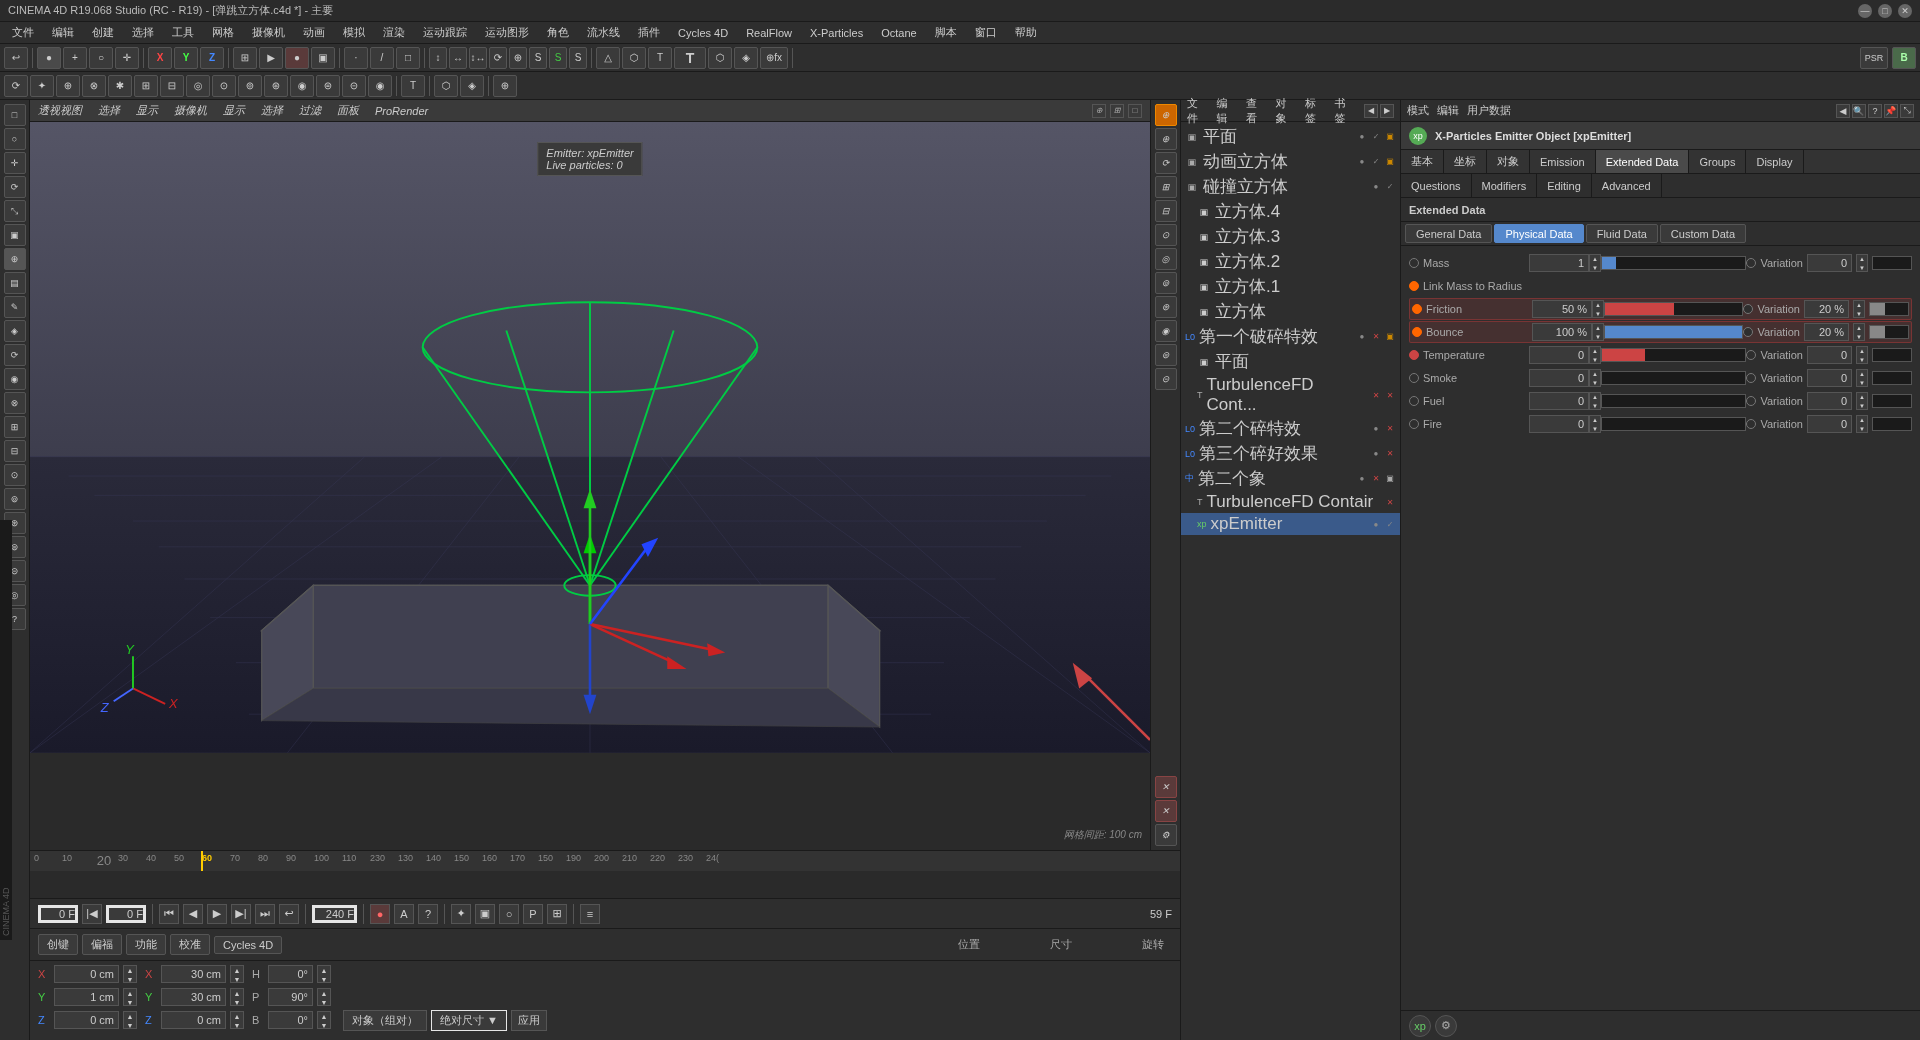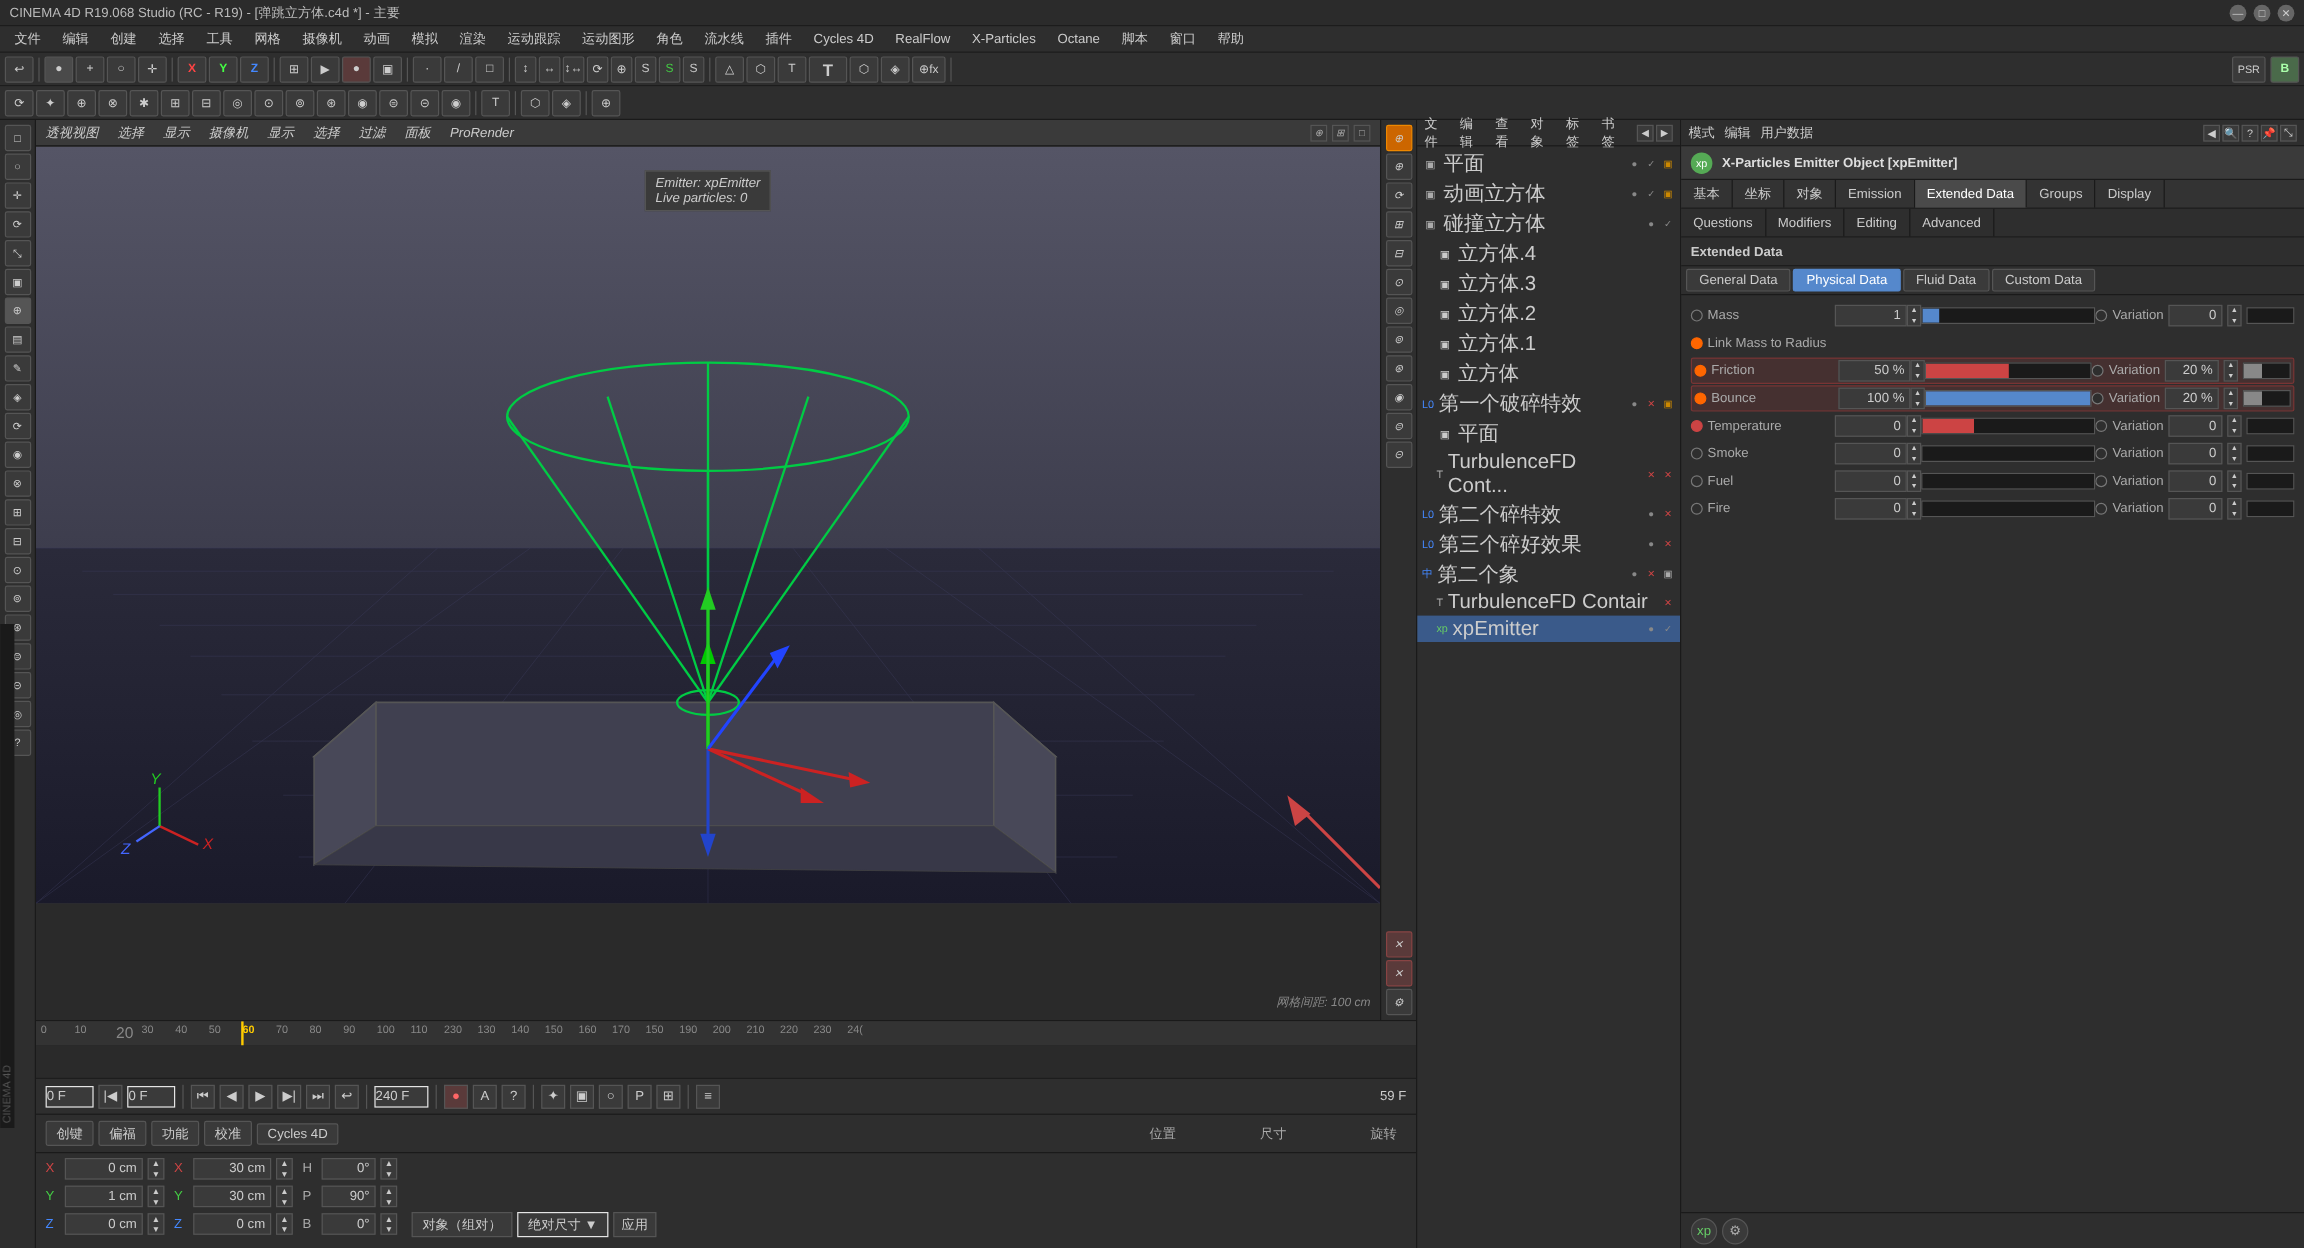--- a/index.html
+++ b/index.html
@@ -95,21 +95,21 @@
     
     #props-bottom { height: 30px; background: #2e2e2e; display: flex; align-items: center; padding: 0 8px; gap: 4px; border-top: 1px solid #1a1a1a; }
 
     
     #timeline { height: 48px; background: #2a2a2a; border-top: 1px solid #1a1a1a; display: flex; flex-direction: column; }
     #timeline-ruler { height: 20px; background: #333; display: flex; align-items: center; padding: 0 4px; overflow: hidden; position: relative; }
     #timeline-track { height: 28px; background: #2a2a2a; position: relative; }
 
     
     #playback { height: 30px; background: #2e2e2e; display: flex; align-items: center; padding: 0 8px; gap: 4px; border-top: 1px solid #1a1a1a; }
-    .pb-input { width: 50px; height: 18px; background: #3a3a3a; border: 1px solid #e5e5e5; color: #ccc; font-size: 11px; text-align: left; }
+    .pb-input { width: 50px; height: 18px; background: #3a3a3a; border: 3px solid #e5e5e5; color: #ccc; font-size: 11px; text-align: right; }
     .pb-btn { width: 20px; height: 20px; background: #3a3a3a; border: 1px solid #555; display: flex; align-items: center; justify-content: center; cursor: pointer; font-size: 11px; color: #ccc; }
     .pb-sep { width: 1px; height: 20px; background: #555; margin: 0 2px; }
     
     
     #bottom-controls { height: 32px; background: #2e2e2e; display: flex; align-items: center; padding: 0 8px; gap: 4px; border-top: 1px solid #1a1a1a; }
     .bc-tab { padding: 2px 8px; font-size: 11px; color: #ccc; cursor: pointer; border: 1px solid #555; border-radius: 2px; background: #3a3a3a; }
     
     
     ::-webkit-scrollbar { width: 8px; height: 8px; }
     ::-webkit-scrollbar-track { background: #2a2a2a; }

